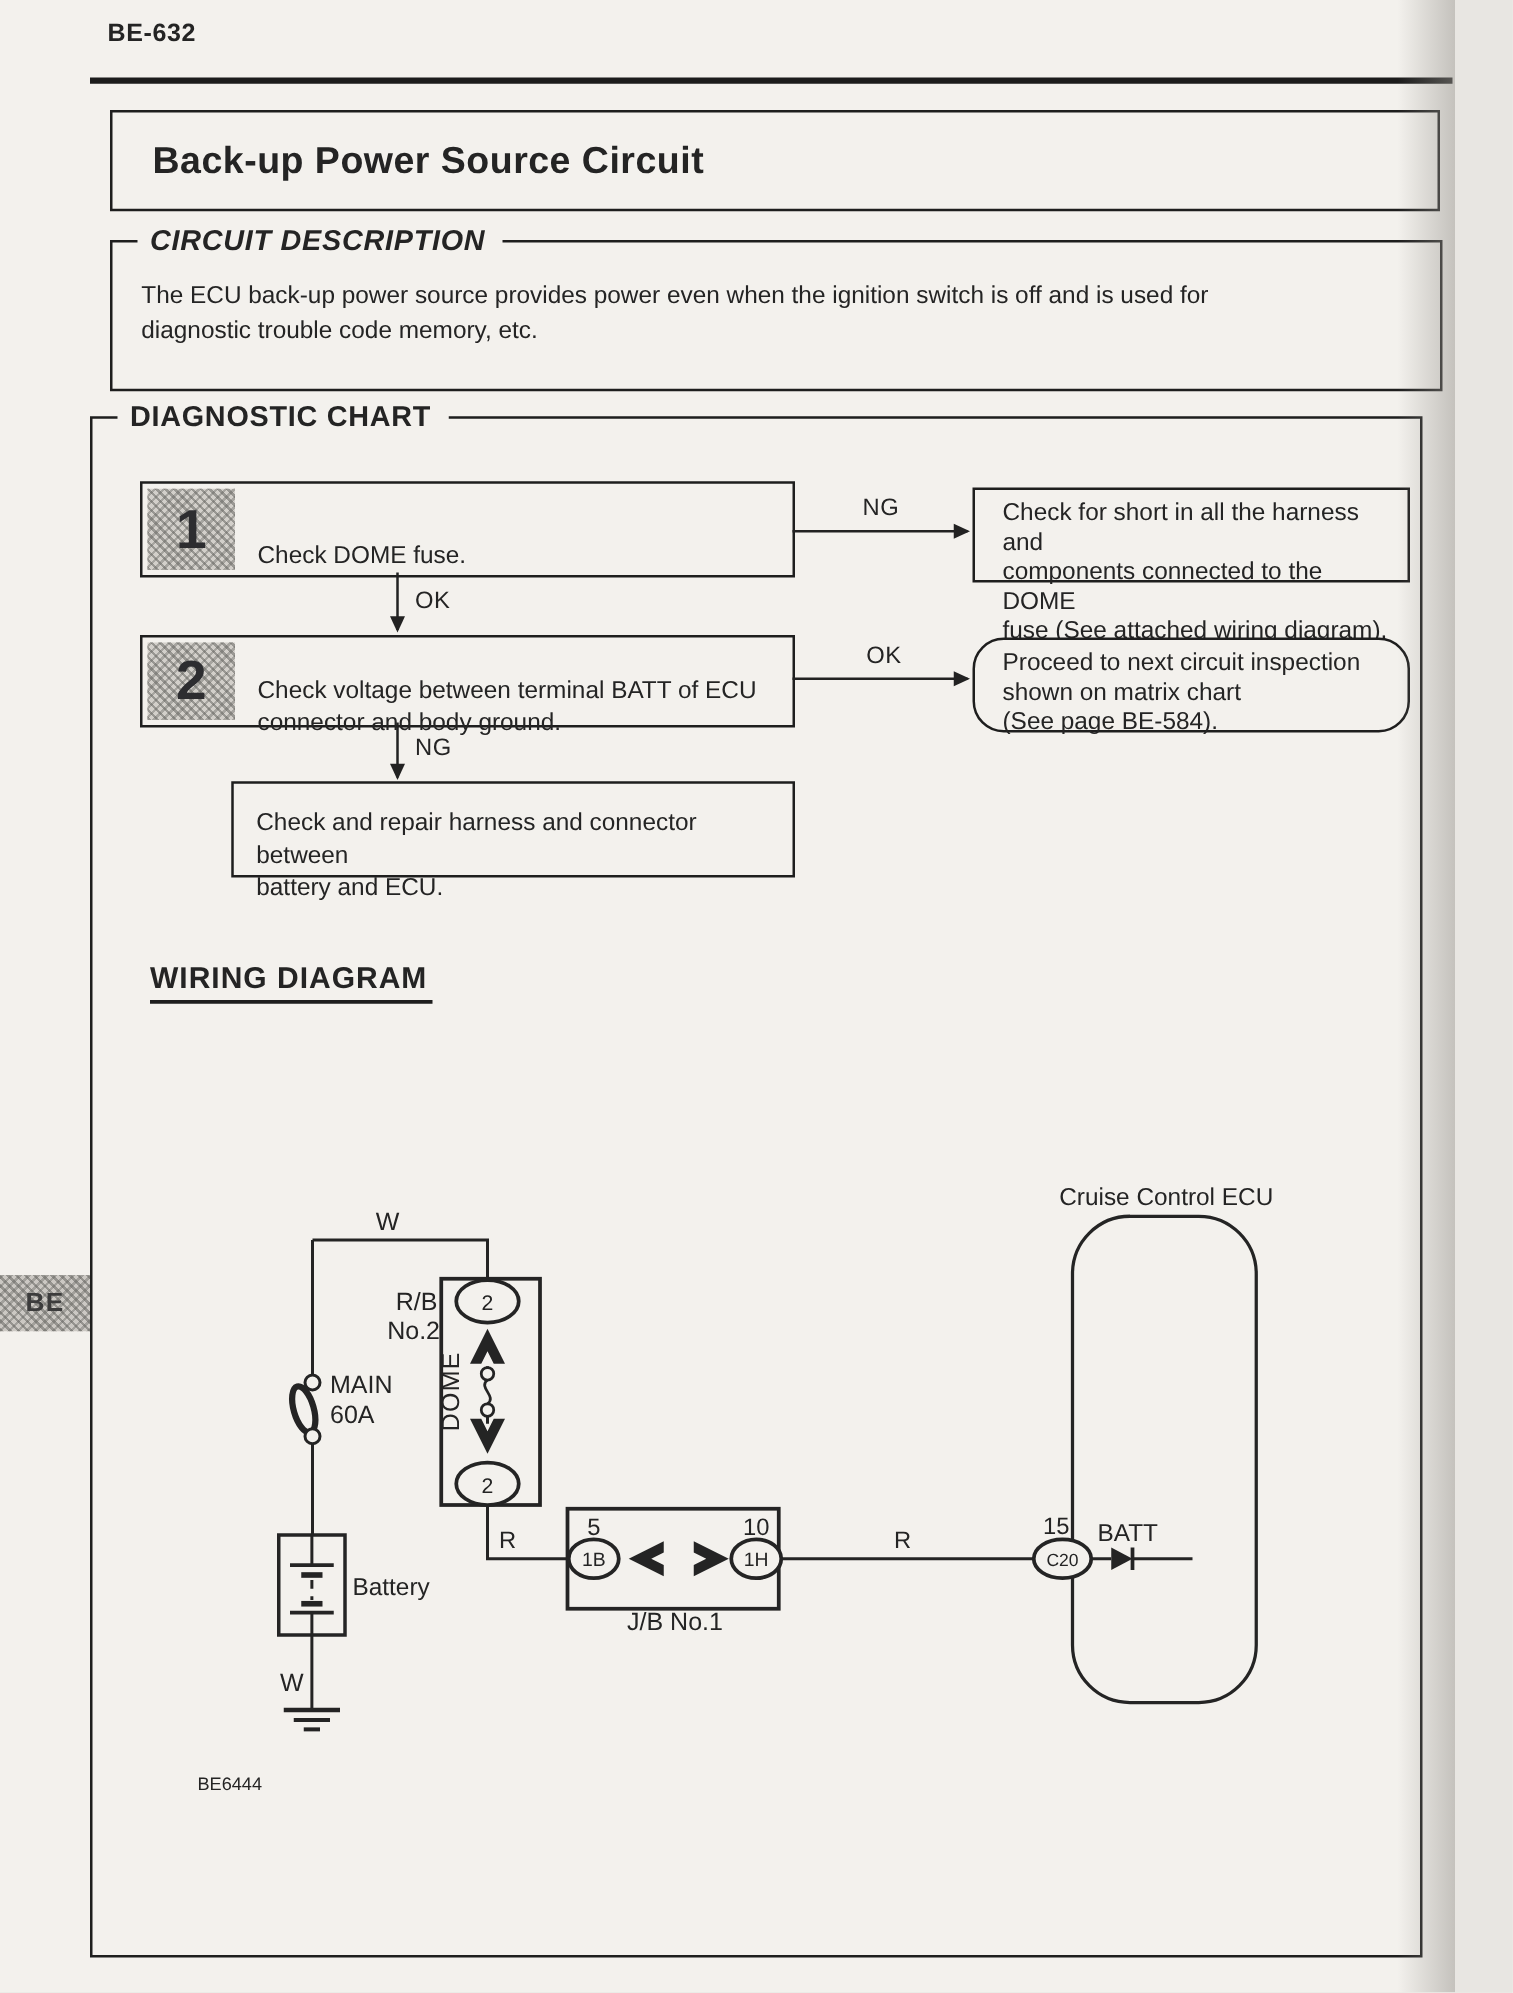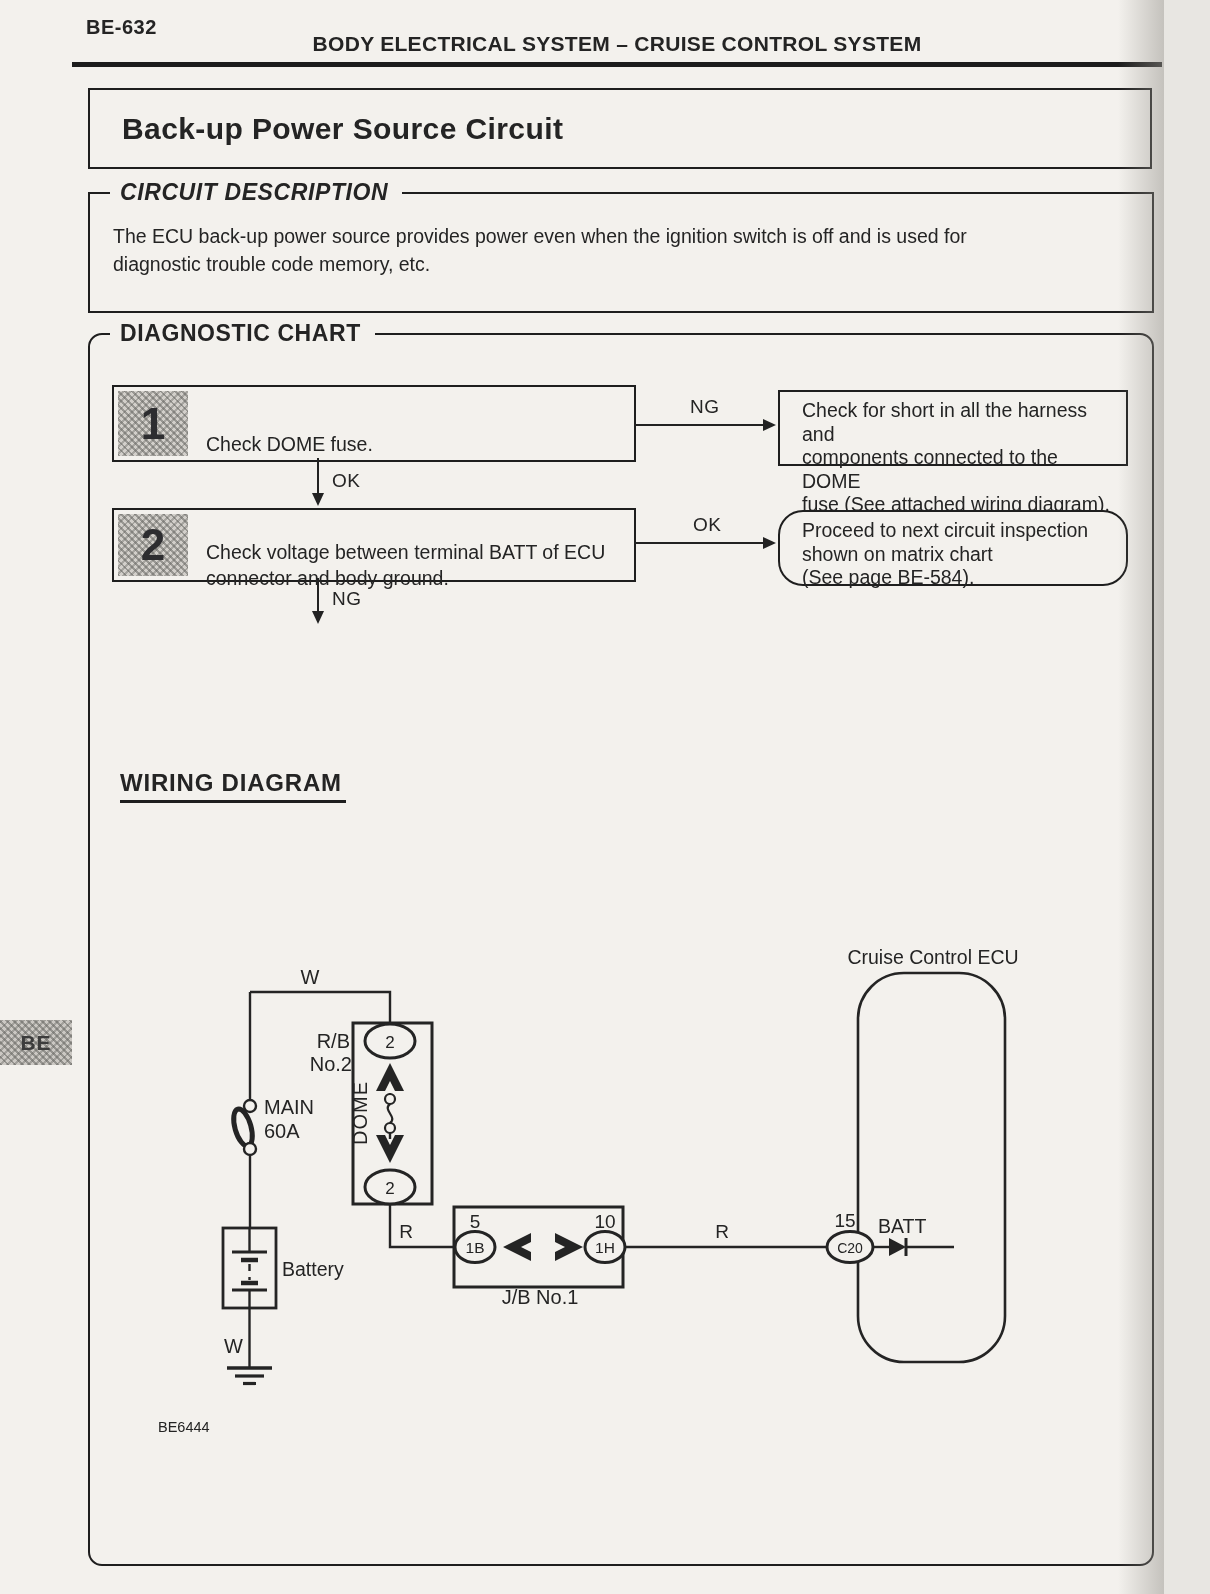--- a/index.html
+++ b/index.html
@@ -14,21 +14,21 @@
   .header-title{left:72px;top:32px;width:1090px;text-align:center;font-size:21px;font-weight:bold;letter-spacing:.3px;}
   .header-rule{left:72px;top:62px;width:1090px;height:5px;background:#1c1c1c;}
   
   .title-box{left:88px;top:88px;width:1060px;height:77px;border:2.5px solid #1e1e1e;display:flex;align-items:center;}
   .title-box .t{padding-left:32px;font-size:30px;font-weight:bold;letter-spacing:.4px;}
   
   .framed{border:2.2px solid #1e1e1e;}
   .framed .legend{position:absolute;top:-15px;left:20px;background:#f3f1ed;padding:0 14px 0 10px;
     font-size:23px;font-weight:bold;letter-spacing:.6px;white-space:nowrap;}
   .sec-circuit{left:88px;top:192px;width:1062px;height:117px;font-style:italic;}
-  .sec-diag{left:88px;top:333px;width:1062px;height:1229px;border-radius:14px;}
+  .sec-diag{left:72px;top:333px;width:1062px;height:1229px;}
   .circuit-body{left:113px;top:222px;width:1020px;font-size:19.5px;line-height:28px;white-space:pre-line;}
   
   .stepbox{border:2.5px solid #1e1e1e;display:flex;align-items:center;background:#f3f1ed;}
   .tile{position:absolute;left:4px;top:4px;bottom:4px;width:70px;
     background-color:#d2cfca;
     background-image:repeating-linear-gradient(45deg,rgba(96,96,92,.5) 0 2px,transparent 2px 5px),
                      repeating-linear-gradient(-45deg,rgba(96,96,92,.38) 0 2px,transparent 2px 5px);
     display:flex;align-items:center;justify-content:center;}
   .tile .num{font-size:44px;font-weight:bold;color:#2d2d30;}
   .step-text{margin-left:92px;font-size:19.5px;line-height:26px;white-space:pre-line;margin-top:40px;}
@@ -53,21 +53,20 @@
     background:linear-gradient(to right,rgba(168,165,160,0),rgba(150,147,141,.5));}
   
   svg text{font-family:"Liberation Sans","DejaVu Sans",sans-serif;fill:#242424;}
 </style>
 </head>
 <body>
 
 <div class="page">
 
   <div class="abs page-code">BE-632</div>
-  <div class="abs header-title">BODY ELECTRICAL SYSTEM – CRUISE CONTROL SYSTEM</div>
   <div class="abs header-rule"></div>
 
   <div class="abs title-box">
     <div class="t">Back-up Power Source Circuit</div>
   </div>
 
   <div class="abs framed sec-circuit">
     <div class="legend">CIRCUIT DESCRIPTION</div>
   </div>
   <div class="abs circuit-body">The ECU back-up power source provides power even when the ignition switch is off and is used for
@@ -99,20 +98,24 @@
 connector and body ground.</div>
   </div>
   <div class="abs harrow" style="left:634px;top:542px;width:140px;"></div>
   <div class="abs flowlabel" style="left:693px;top:514px;">OK</div>
   <div class="abs resultbox" style="left:778px;top:510px;width:314px;height:65px;border-radius:25px;">Proceed to next circuit inspection
 shown on matrix chart
 (See page BE-584).</div>
   <div class="abs varrow" style="left:317px;top:578px;height:44px;"></div>
   <div class="abs flowlabel" style="left:332px;top:588px;">NG</div>
 
+  <div class="abs stepbox" style="left:185px;top:625px;width:447px;height:73px;">
+    <div class="step-text" style="margin-left:18px;">Check and repair harness and connector between
+battery and ECU.</div>
+  </div>
 
   <div class="abs wiring-heading">WIRING DIAGRAM</div>
 
   <svg class="abs" style="left:88px;top:900px;" width="1064" height="560" viewBox="0 0 1064 560">
     <g stroke="#242424" stroke-width="2.4" fill="none">
 
       <path d="M162,92 H302 V123"></path>
       <path d="M162,92 V200"></path>
       <path d="M162,255 V328"></path>
 

